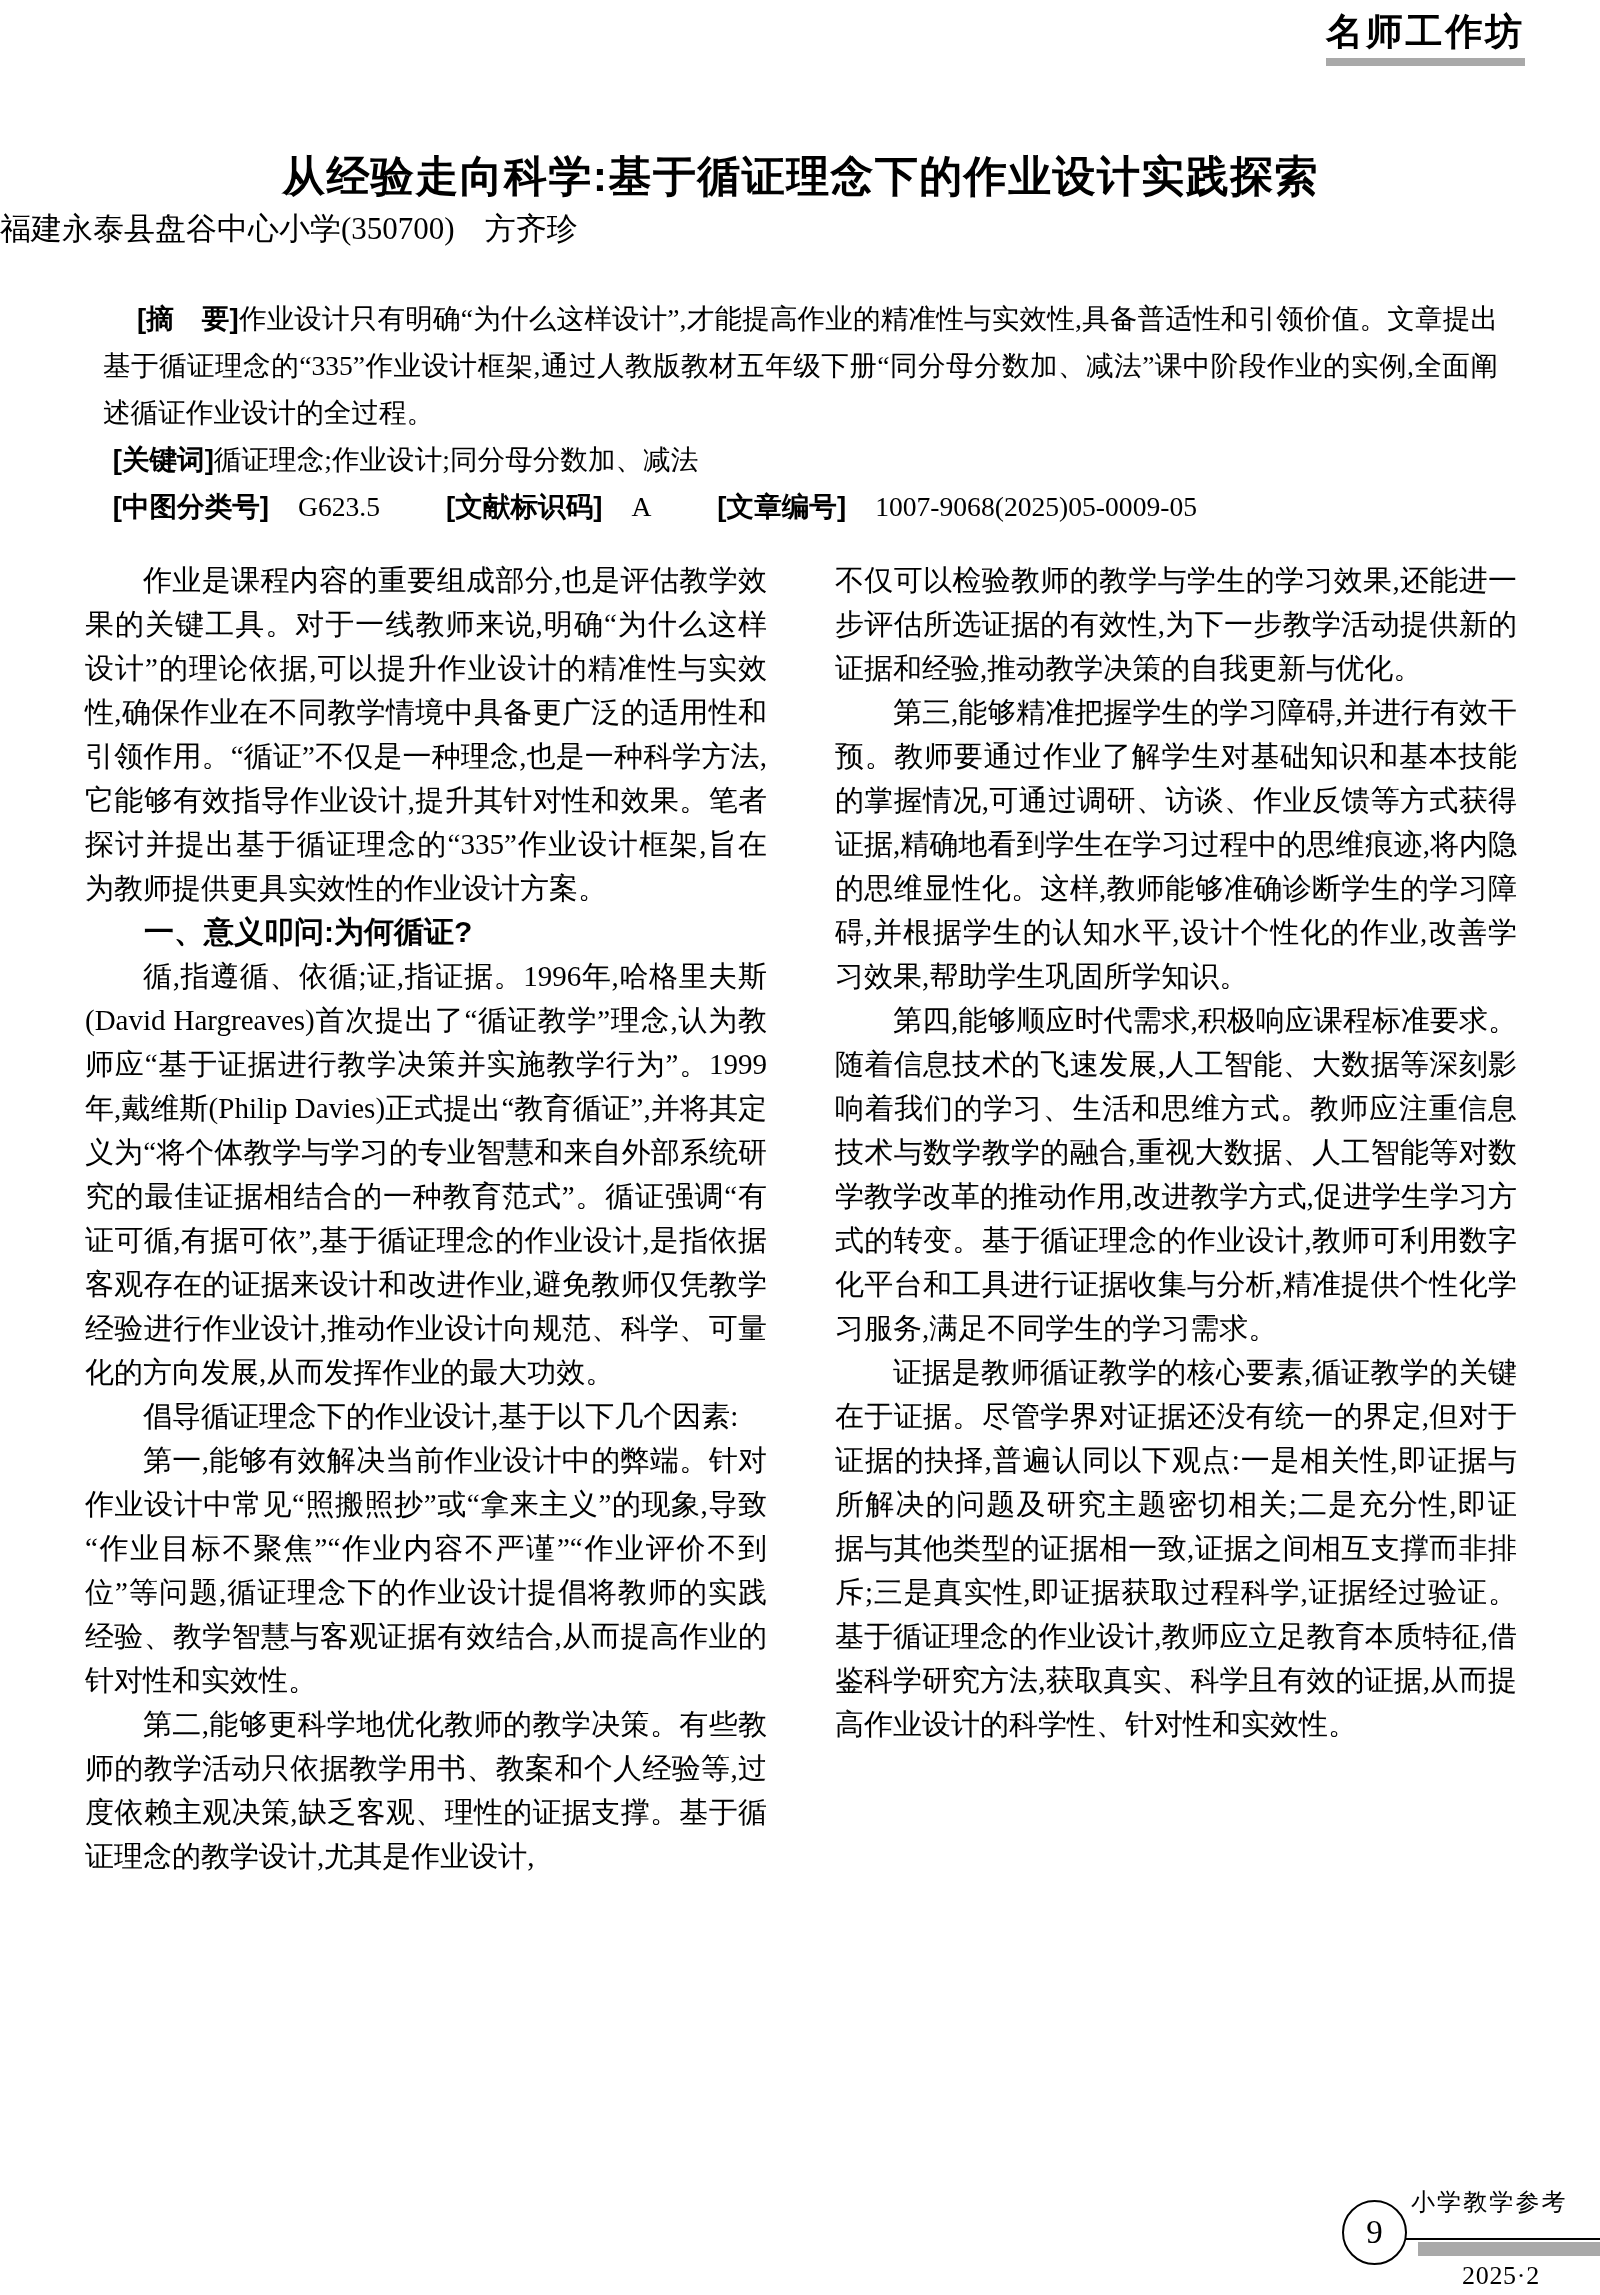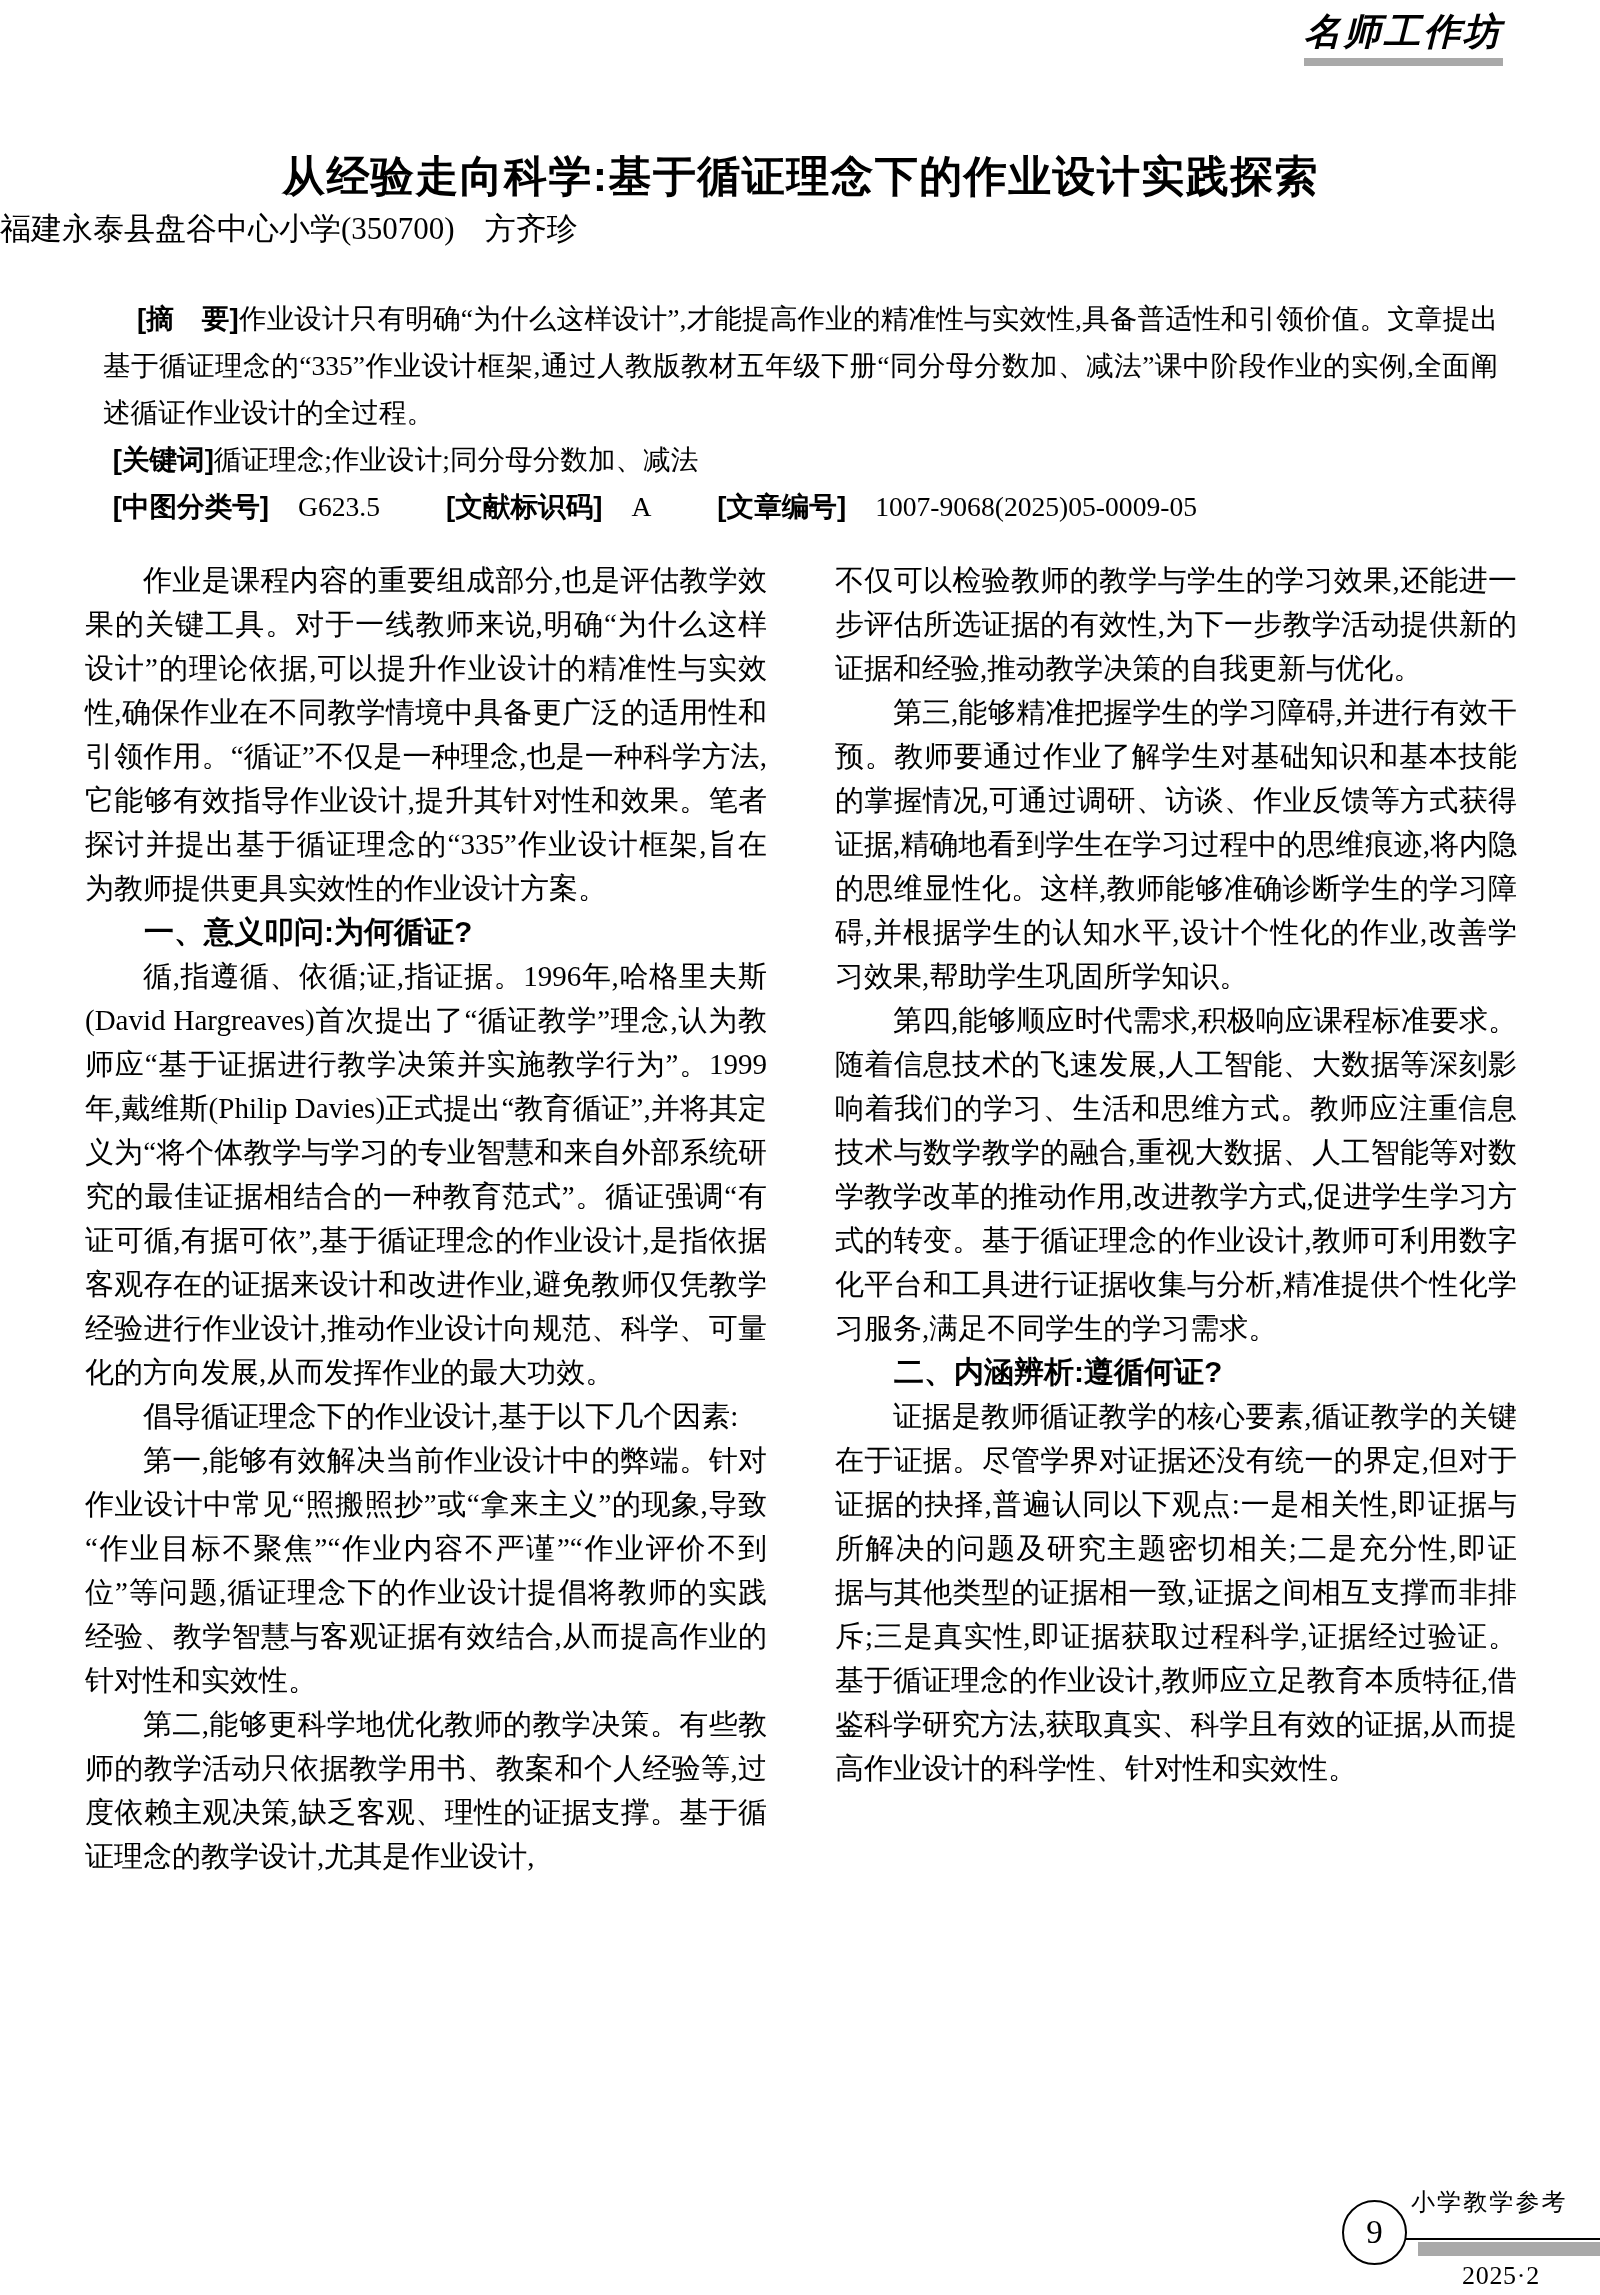--- a/index.html
+++ b/index.html
@@ -6,21 +6,21 @@
   .page{
     position:relative;
     width:1601px;height:2295px;
     margin:0 auto;
     background:#ffffff;
     color:#000;
     font-family:"Liberation Serif","DejaVu Serif",serif;
     overflow:hidden;
   }
   
-  .page-header{position:absolute;top:9.7px;right:98px;text-align:left;font-style:italic;}
+  .page-header{position:absolute;top:9.7px;right:76px;text-align:left;}
   .section-label{
     font-family:"Liberation Sans","DejaVu Sans",sans-serif;
     font-weight:bold;font-size:37px;line-height:43px;letter-spacing:2.8px;
     white-space:nowrap;
   }
   .section-underline{margin-top:5.5px;height:8.3px;background:#a9a9a9;}
   
   .title{
     margin:0 83px;padding-top:142px;
     text-align:center;
@@ -92,21 +92,20 @@
       <h3 class="sec">一、意义叩问:为何循证?</h3>
       <p class="para">循,指遵循、依循;证,指证据。1996年,哈格里夫斯(David Hargreaves)首次提出了“循证教学”理念,认为教师应“基于证据进行教学决策并实施教学行为”。1999年,戴维斯(Philip Davies)正式提出“教育循证”,并将其定义为“将个体教学与学习的专业智慧和来自外部系统研究的最佳证据相结合的一种教育范式”。循证强调“有证可循,有据可依”,基于循证理念的作业设计,是指依据客观存在的证据来设计和改进作业,避免教师仅凭教学经验进行作业设计,推动作业设计向规范、科学、可量化的方向发展,从而发挥作业的最大功效。</p>
       <p class="para">倡导循证理念下的作业设计,基于以下几个因素:</p>
       <p class="para">第一,能够有效解决当前作业设计中的弊端。针对作业设计中常见“照搬照抄”或“拿来主义”的现象,导致“作业目标不聚焦”“作业内容不严谨”“作业评价不到位”等问题,循证理念下的作业设计提倡将教师的实践经验、教学智慧与客观证据有效结合,从而提高作业的针对性和实效性。</p>
       <p class="para">第二,能够更科学地优化教师的教学决策。有些教师的教学活动只依据教学用书、教案和个人经验等,过度依赖主观决策,缺乏客观、理性的证据支撑。基于循证理念的教学设计,尤其是作业设计,</p>
     </div>
     <div class="col">
       <p class="para cont">不仅可以检验教师的教学与学生的学习效果,还能进一步评估所选证据的有效性,为下一步教学活动提供新的证据和经验,推动教学决策的自我更新与优化。</p>
       <p class="para">第三,能够精准把握学生的学习障碍,并进行有效干预。教师要通过作业了解学生对基础知识和基本技能的掌握情况,可通过调研、访谈、作业反馈等方式获得证据,精确地看到学生在学习过程中的思维痕迹,将内隐的思维显性化。这样,教师能够准确诊断学生的学习障碍,并根据学生的认知水平,设计个性化的作业,改善学习效果,帮助学生巩固所学知识。</p>
       <p class="para">第四,能够顺应时代需求,积极响应课程标准要求。随着信息技术的飞速发展,人工智能、大数据等深刻影响着我们的学习、生活和思维方式。教师应注重信息技术与数学教学的融合,重视大数据、人工智能等对数学教学改革的推动作用,改进教学方式,促进学生学习方式的转变。基于循证理念的作业设计,教师可利用数字化平台和工具进行证据收集与分析,精准提供个性化学习服务,满足不同学生的学习需求。</p>
-      <h3 class="sec">二、内涵辨析:遵循何证?</h3>
       <p class="para">证据是教师循证教学的核心要素,循证教学的关键在于证据。尽管学界对证据还没有统一的界定,但对于证据的抉择,普遍认同以下观点:一是相关性,即证据与所解决的问题及研究主题密切相关;二是充分性,即证据与其他类型的证据相一致,证据之间相互支撑而非排斥;三是真实性,即证据获取过程科学,证据经过验证。基于循证理念的作业设计,教师应立足教育本质特征,借鉴科学研究方法,获取真实、科学且有效的证据,从而提高作业设计的科学性、针对性和实效性。</p>
     </div>
   </div>
 
   <div class="footer">
     <div class="badge">
         <span>9</span>
       </div>
     <div class="journal">小学教学参考</div>
     <div class="rule"></div>

